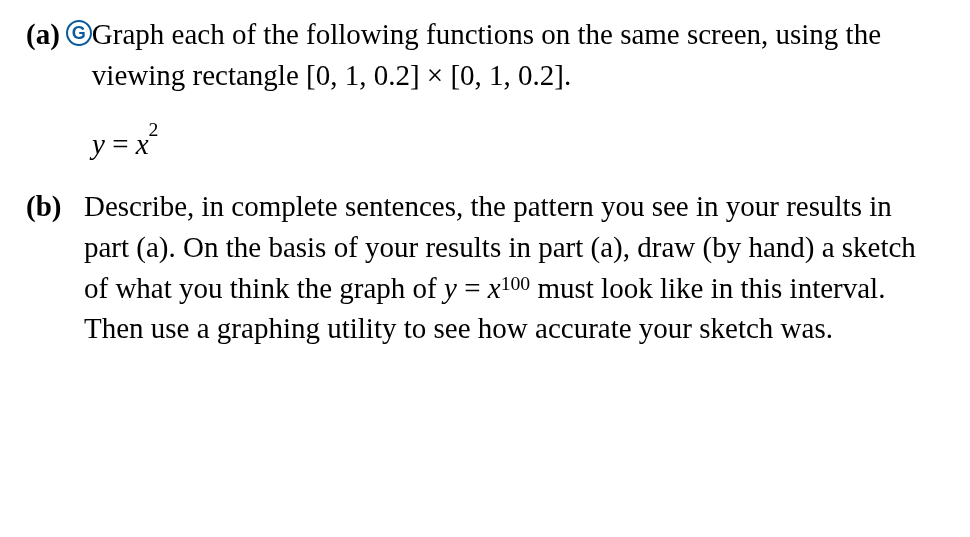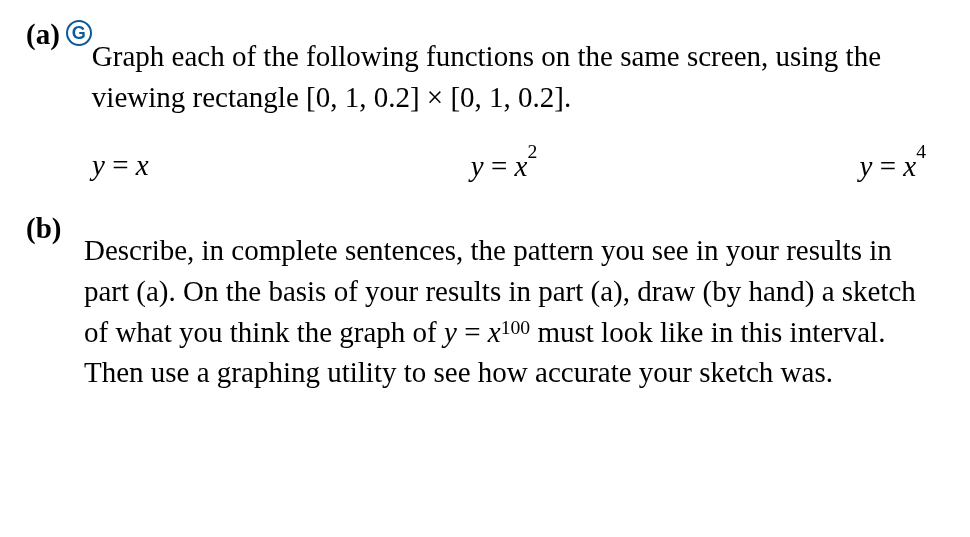--- a/index.html
+++ b/index.html
@@ -31,21 +31,21 @@
       border: 2.2px solid #0a5a9c;
       border-radius: 50%;
       color: #0a5a9c;
       font-family: Arial, sans-serif;
       font-weight: bold;
       font-size: 18px;
       line-height: 1;
       margin-top: 6px;
       flex: 0 0 auto;
     }
-    .content { flex: 1; margin-top: 22px; }
+    .content { flex: 1; }
     .eq-row {
       display: flex;
       justify-content: space-between;
       padding: 18px 18px 22px 66px;
       font-style: italic;
       font-size: 29px;
     }
     .eq { white-space: nowrap; }
     .eq .n { font-style: normal; }
     sup { font-size: 0.68em; position: relative; top: -0.35em; font-style: normal; }
@@ -57,23 +57,21 @@
 
 <div class="problem">
   <div class="label">
     <span class="label-text">(a)</span>
     <span class="g-icon">G</span>
   </div>
   <div class="content">Graph each of the following functions on the same screen, using the viewing rectangle [0,&nbsp;1,&nbsp;0.2]&nbsp;×&nbsp;[0,&nbsp;1,&nbsp;0.2].</div>
 </div>
 
 <div class="eq-row">
-  <span class="eq"><span>y</span><span class="n"> = </span><span>x</span></span>
   <span class="eq"><span>y</span><span class="n"> = </span><span>x</span><sup>2</sup></span>
-  <span class="eq"><span>y</span><span class="n"> = </span><span>x</span><sup>4</sup></span>
 </div>
 
 <div class="problem problem-b">
   <div class="label">
     <span class="label-text">(b)</span>
   </div>
   <div class="content"><span>Describe, in complete sentences, the pattern you see in your results in part (a). On the basis of your results in part (a), draw (by hand) a sketch of what you think the graph of </span><span style="font-style:italic"><span>y</span></span><span> = </span><span style="font-style:italic"><span>x</span></span><span class="inline-sup">100</span><span> must look like in this interval. Then use a graphing utility to see how accurate your sketch was.</span></div>
 </div>
 
 </body></html>

